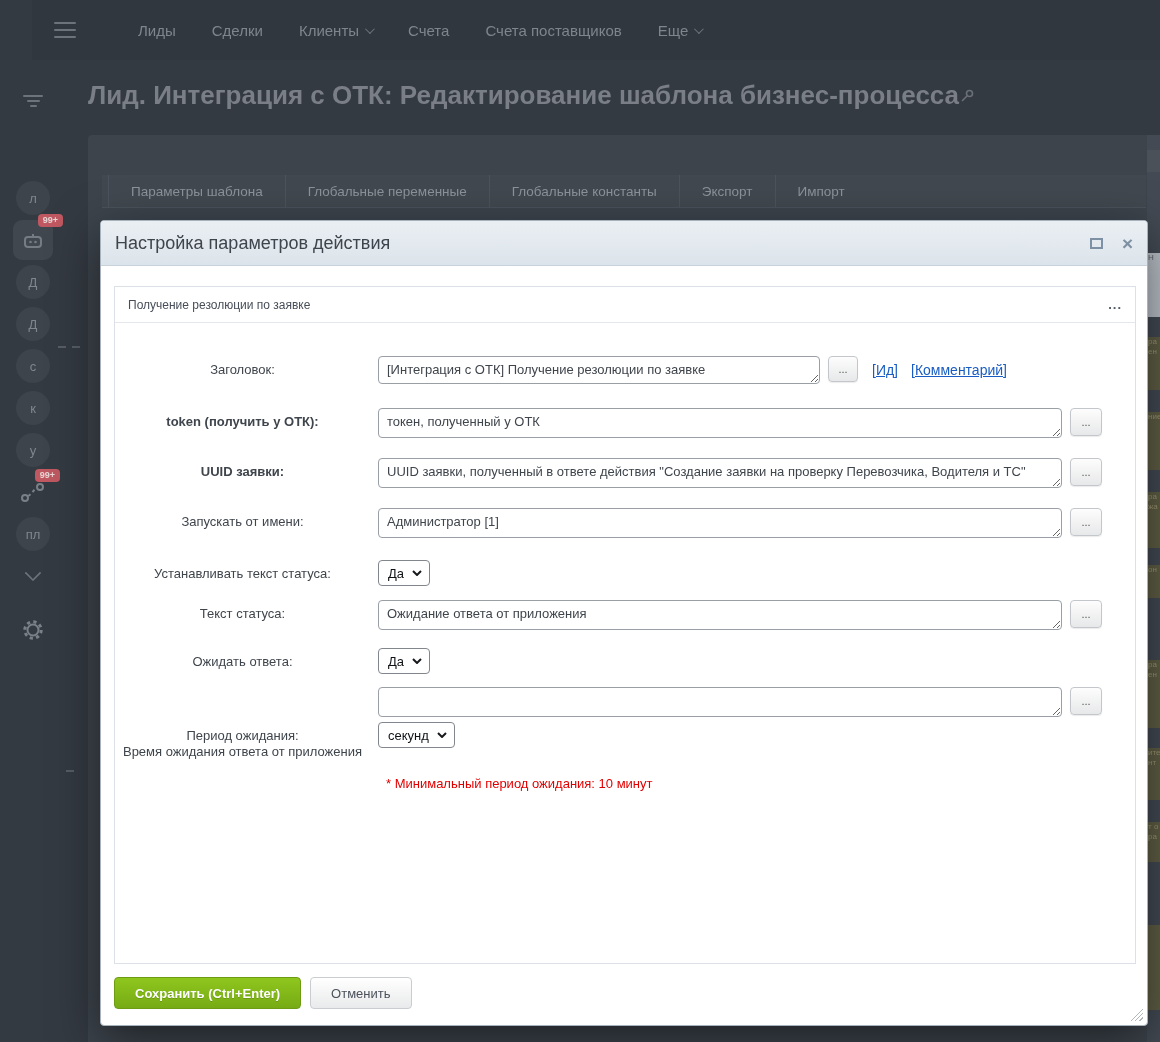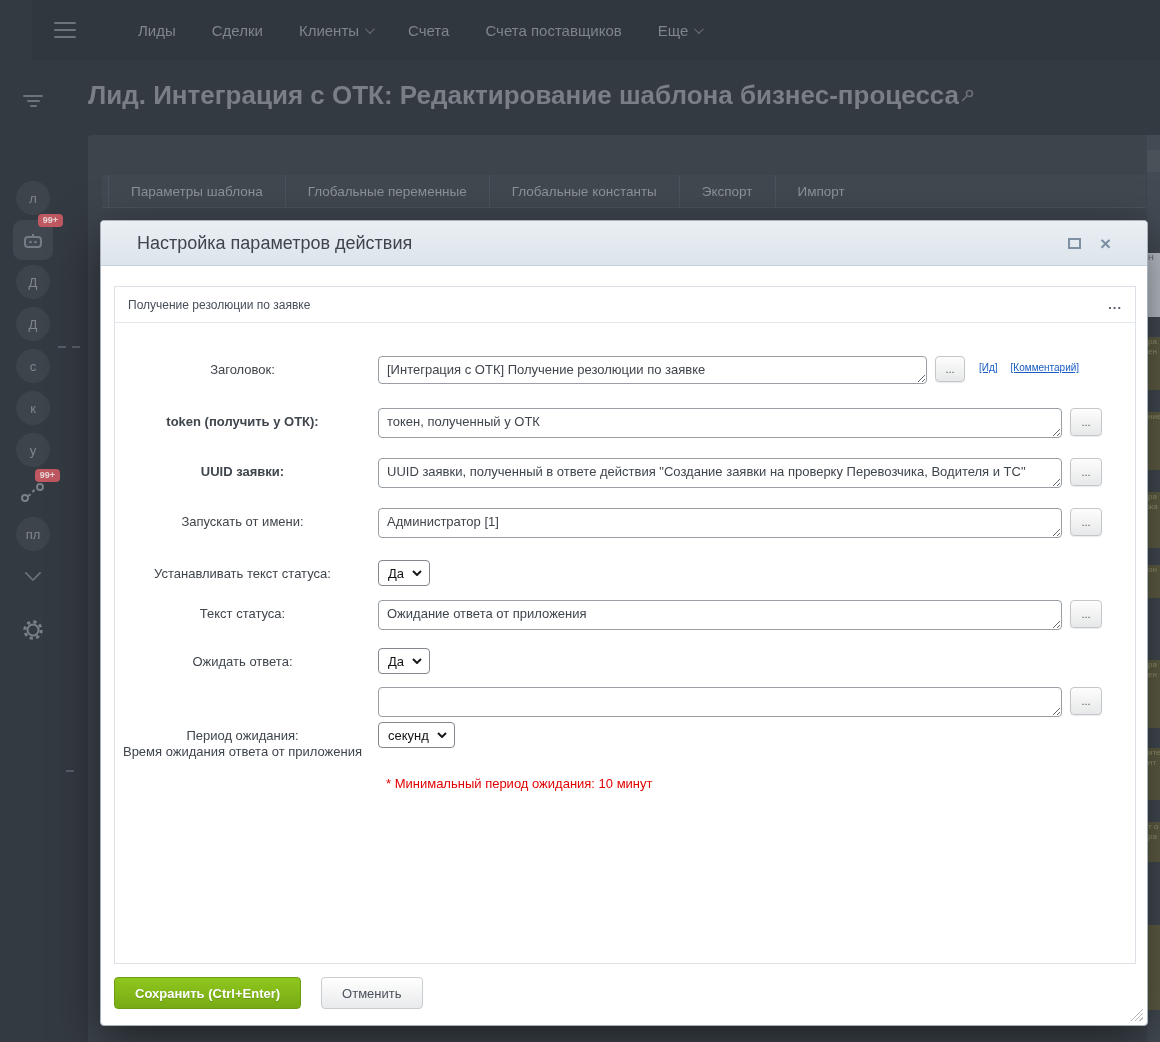--- a/index.html
+++ b/index.html
@@ -34,45 +34,45 @@
 
   
   .right-strip { position:absolute; right:0; top:135px; width:13px; bottom:0; background:#434a53; overflow:hidden; }
   .rs { position:absolute; left:0; right:0; overflow:hidden; font-size:8px; line-height:10px; color:#9d9770; padding-left:1px; }
   .rs-light { background:#b9c0c7; color:#5a616b; }
   .rs-olive { background:#5f5e45; }
   .rs-tab { background:#4a5159; }
 
   
   .modal { position:absolute; left:100px; top:220px; width:1048px; height:806px; background:#fff; border:1px solid #a7b2bc; border-radius:4px; box-shadow:0 14px 48px rgba(0,0,0,.5); }
-  .modal-header { height:45px; background:linear-gradient(#eaeff3,#dce4eb); border-bottom:1px solid #c7d1da; border-radius:3px 3px 0 0; display:flex; align-items:center; padding:0 36px; cursor:move; }
+  .modal-header { height:45px; background:linear-gradient(#eaeff3,#dce4eb); border-bottom:1px solid #c7d1da; border-radius:3px 3px 0 0; display:flex; align-items:center; padding:0 14px; cursor:move; }
   .modal-title { font-size:18px; color:#3f454c; }
   .win-controls { margin-left:auto; display:flex; align-items:center; gap:19px; }
   .win-max { width:13px; height:11px; border:2px solid #7e90a3; cursor:pointer; }
   .win-close { font-size:19px; font-weight:bold; color:#7e90a3; line-height:1; cursor:pointer; }
 
   .inner-box { position:absolute; left:13px; top:65px; width:1022px; height:678px; border:1px solid #dbe1e6; background:#fff; overflow:hidden; }
   .acc-header { height:36px; border-bottom:1px solid #e4e8ec; display:flex; align-items:center; padding:0 13px; font-size:12px; color:#474e59; cursor:pointer; }
   .acc-menu { margin-left:auto; font-weight:bold; color:#515965; letter-spacing:1px; font-size:13px; cursor:pointer; }
 
   .bp-form { padding-top:33px; }
   .row { display:flex; align-items:flex-start; }
   .row-label { width:263px; flex:none; text-align:center; padding-right:8px; padding-top:6px; font-size:13px; color:#3f454c; line-height:16px; }
   .row-label.bold { font-weight:bold; }
   textarea.bp { border:1px solid #999fa5; border-radius:4px; font-family:"Liberation Sans",sans-serif; font-size:13px; color:#3f454c; padding:5px 8px; resize:both; width:684px; height:30px; overflow:hidden; }
-  textarea.short { width:549px; height:28px; }
+  textarea.short { width:442px; height:28px; }
   .dots-btn { margin-left:8px; width:32px; height:28px; border:1px solid #c3c7cb; border-radius:4px; background:linear-gradient(#fdfdfd,#e7e8e9); box-shadow:0 1px 1px rgba(0,0,0,.08); font-size:11px; color:#555; line-height:24px; text-align:center; cursor:pointer; flex:none; }
   .dots-sm { width:30px; height:26px; line-height:22px; }
-  .fld-links { display:flex; gap:13px; margin-left:14px; padding-top:6px; font-size:10px; }
+  .fld-links { display:flex; gap:13px; margin-left:14px; padding-top:6px; font-size:14px; }
   .fld-links a { color:#1a5dc2; text-decoration:underline; cursor:pointer; white-space:nowrap; }
   .sel { display:inline-flex; align-items:center; gap:8px; border:1px solid #82878d; border-radius:4px; background:#fff; height:26px; padding:0 7px 0 9px; font-size:13px; color:#101316; cursor:pointer; }
   .sel svg { flex:none; }
   .warning { margin-left:271px; margin-top:16px; font-size:13px; color:#e10000; }
 
-  .modal-footer { position:absolute; left:13px; bottom:16px; display:flex; gap:20px; }
+  .modal-footer { position:absolute; left:13px; bottom:16px; display:flex; gap:9px; }
   .btn { border-radius:4px; font-size:13px; padding:0 20px; height:32px; cursor:pointer; font-family:"Liberation Sans",sans-serif; }
   .btn-save { background:linear-gradient(#8fc61d,#77ab15); border:1px solid #6d9c12; color:#fff; font-weight:bold; text-shadow:0 1px 0 rgba(0,0,0,.15); }
   .btn-cancel { background:linear-gradient(#ffffff,#e9eaeb); border:1px solid #c9cdd1; color:#4a515b; }
   .resize-grip { position:absolute; right:4px; bottom:4px; width:15px; height:15px; cursor:nwse-resize;
     background:repeating-linear-gradient(315deg, transparent 0 2px, #b3b8bd 2px 3px);
     clip-path:polygon(100% 0, 100% 100%, 0 100%); }
 
   .mt24{margin-bottom:24px}.mt20{margin-bottom:20px}.mt22{margin-bottom:22px}.mt14{margin-bottom:14px}.mt18{margin-bottom:18px}.mt13{margin-bottom:13px}.mt5{margin-bottom:5px}
 </style>
 </head>

